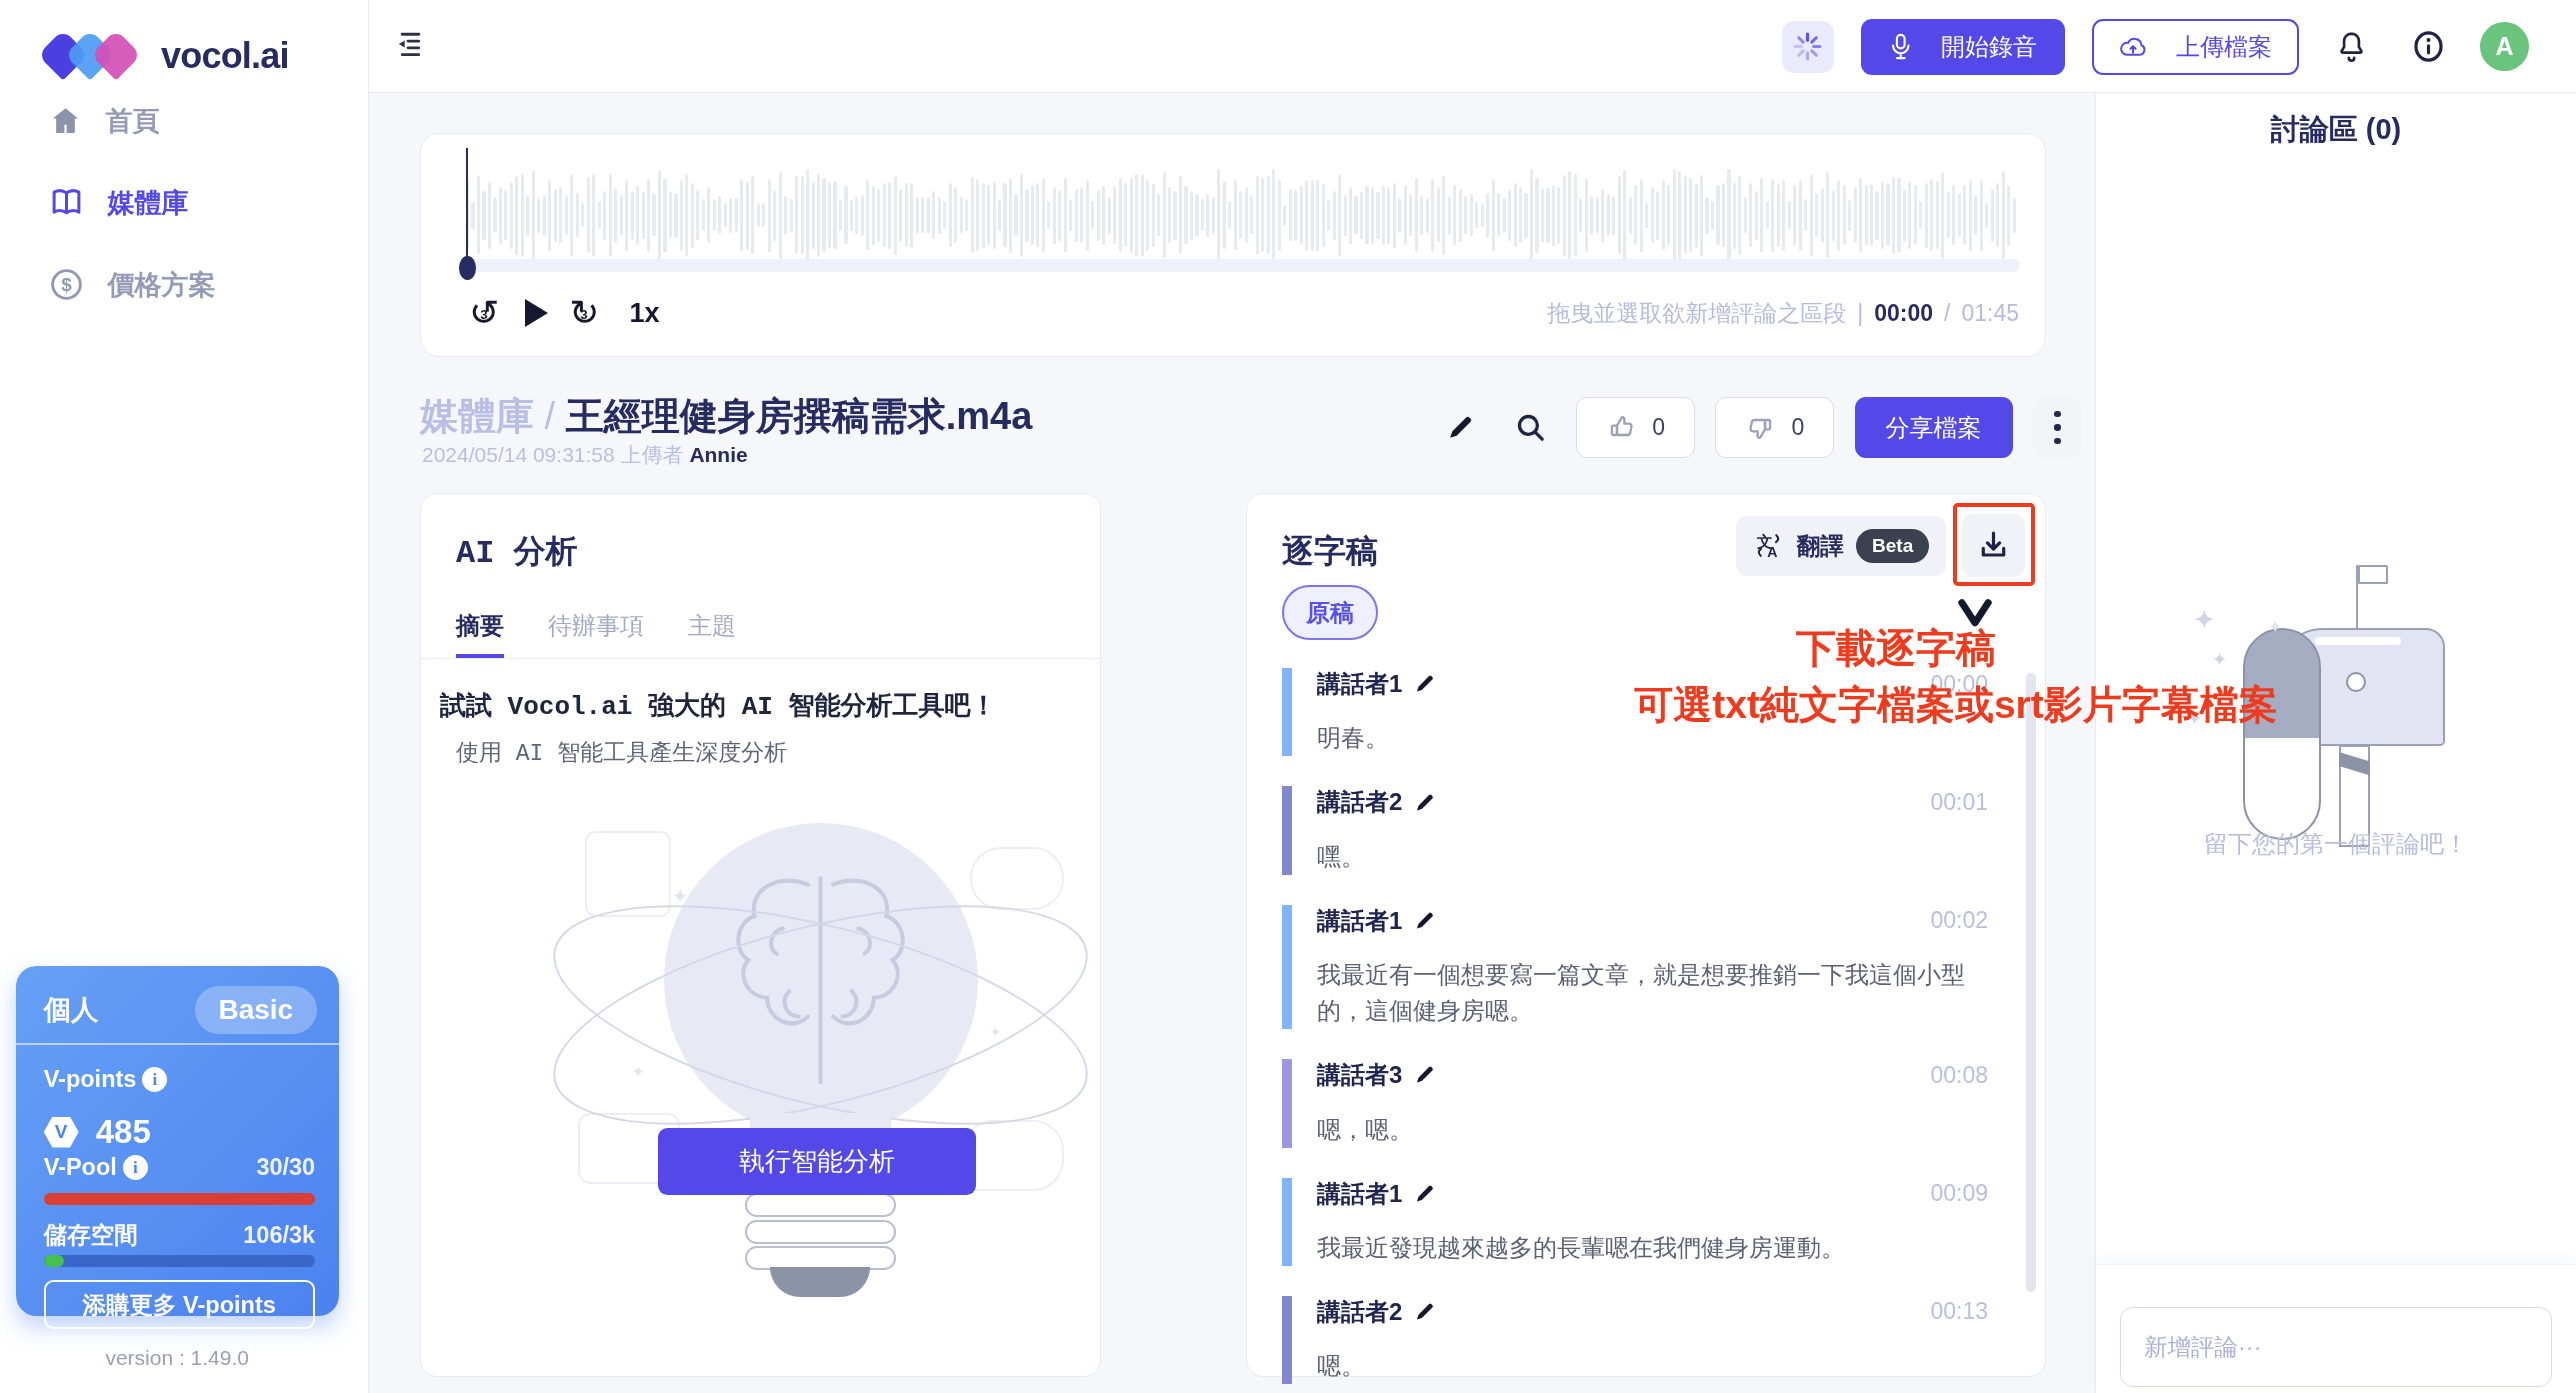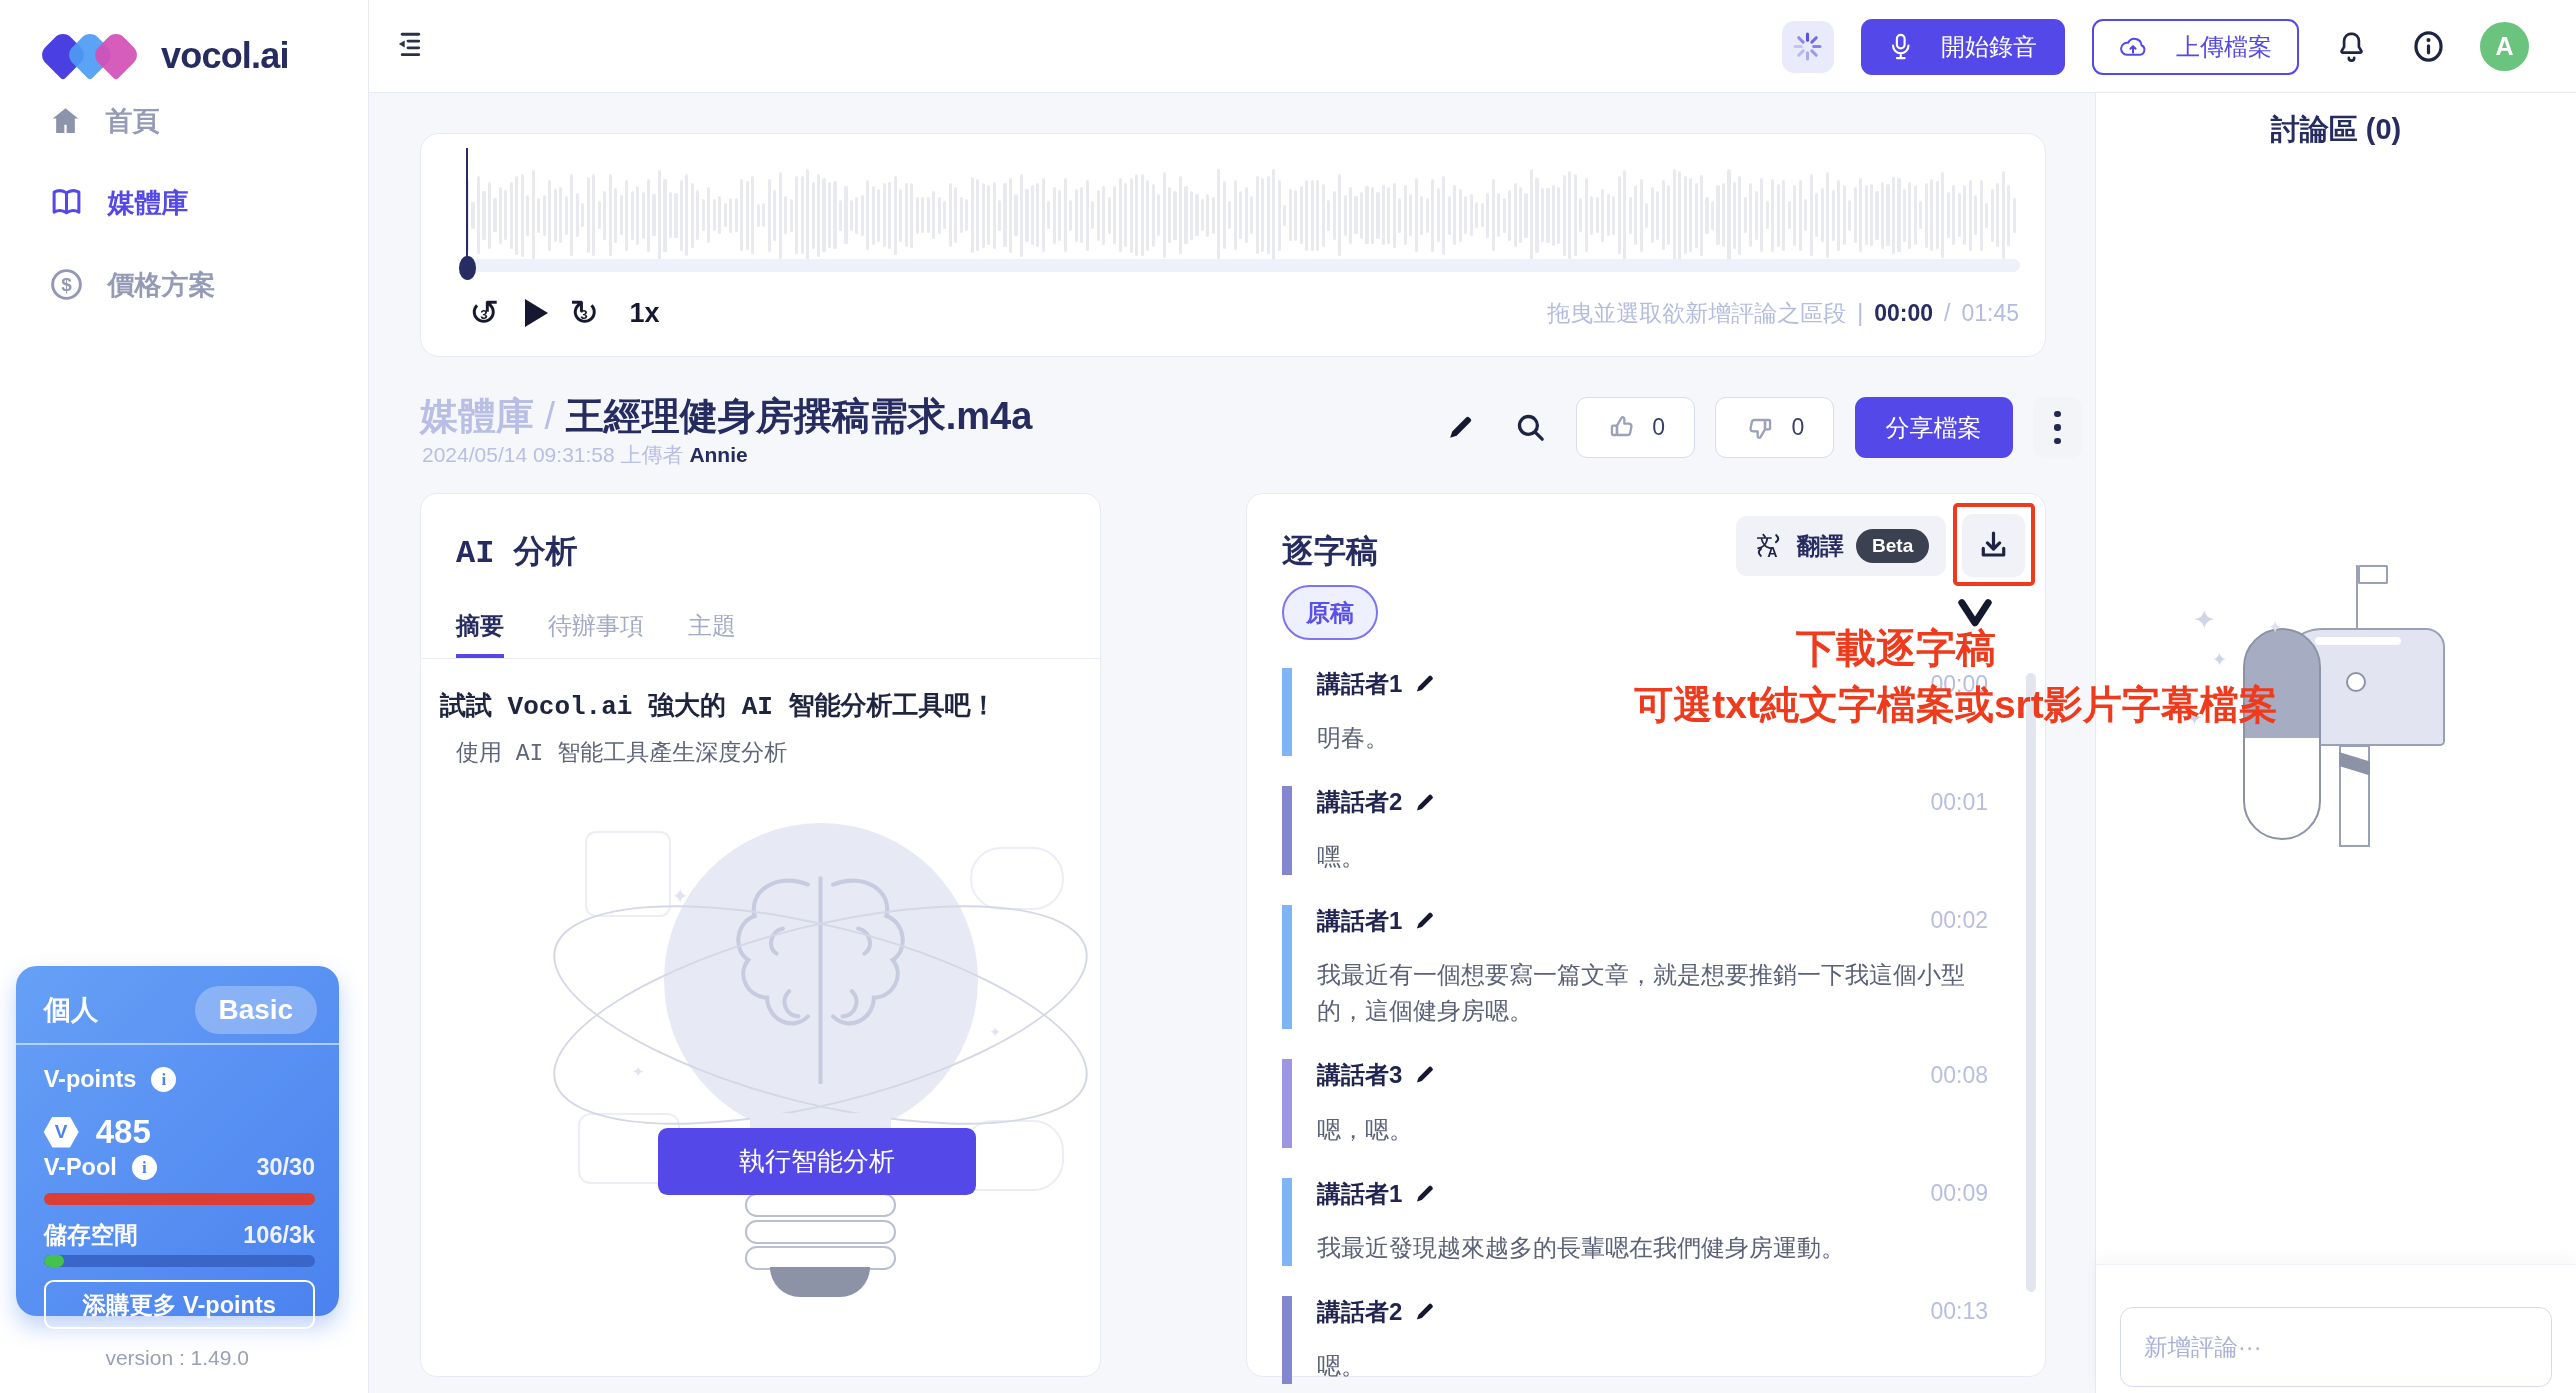--- a/index.html
+++ b/index.html
@@ -131,21 +131,21 @@
   #comment-bar{position:absolute;left:0;top:1264px;width:100%;height:129px;border-top:1.6px solid #edeff6;box-shadow:0 -6.3px 14px rgba(36,42,93,.04);}
   #comment-input{position:absolute;left:23.5px;top:42px;width:432px;height:80px;border:1.6px solid #d6daf0;border-radius:12.5px;font-size:23.5px;color:#3a3f66;padding:0 23.5px;outline:none;background:#fff;}
   #comment-input::placeholder{color:#a9b0d6;}
 
   
   #plan-card{left:15.7px;top:966px;width:323px;height:350px;border-radius:20.4px;background:linear-gradient(135deg,#66a0f6,#4b82ef);color:#fff;z-index:6;box-shadow:0 11px 23.5px rgba(75,130,239,.35);}
   #plan-head{position:absolute;left:28px;right:22px;top:20.4px;display:flex;align-items:center;}
   #plan-title{font-size:27.4px;font-weight:bold;}
   #plan-badge{margin-left:auto;background:rgba(255,255,255,.28);border-radius:783px;padding:7.8px 23.5px;font-size:28px;font-weight:bold;}
   #plan-div{position:absolute;left:0;top:77px;width:100%;height:1.6px;background:rgba(255,255,255,.55);}
-  .plan-row{position:absolute;left:28px;right:23.5px;display:flex;align-items:center;gap:15px;font-size:23.5px;font-weight:bold;}
+  .plan-row{position:absolute;left:28px;right:23.5px;display:flex;align-items:center;gap:6px;font-size:23.5px;font-weight:bold;}
   .info-i{width:25px;height:25px;border-radius:50%;background:#fff;color:#4b82ef;font-size:17px;font-weight:bold;display:flex;align-items:center;justify-content:center;font-family:"Liberation Serif","DejaVu Serif",serif;}
   .plan-row .rt{margin-left:auto;font-weight:bold;color:#eef3ff;}
   .vhex{width:35px;height:31px;background:#fff;clip-path:polygon(25% 0,75% 0,100% 50%,75% 100%,25% 100%,0 50%);display:flex;align-items:center;justify-content:center;color:#4b82ef;font-size:19px;font-weight:bold;}
   #vp-val{font-size:33px;font-weight:bold;}
   .bar{position:absolute;left:28px;width:271px;height:11.8px;border-radius:6.3px;}
   #bar-pool{top:227px;background:#db3e35;}
   #bar-sto{top:289px;background:#3a66c9;overflow:hidden;}
   #bar-sto i{display:block;width:20.4px;height:100%;background:#44c24d;border-radius:6.3px;}
   #plan-cta{position:absolute;left:28px;top:314px;width:271px;height:49px;border:2.4px solid #fff;border-radius:9.4px;background:transparent;color:#fff;font-size:23.5px;font-weight:bold;}
   #version{left:15.7px;top:1346px;width:323px;text-align:center;font-size:21px;color:#9aa0b5;z-index:6;}
@@ -774,19 +774,20 @@
       <div class="mb-gloss"></div>
       <div class="mb-pole"></div>
       <div class="mb-notch"></div>
       <div class="mb-front"></div>
       <div class="mb-knob"></div>
       <span class="spark" style="left:-28px;top:-7.8px;color:#cfd4e8;">✦</span>
       <span class="spark" style="left:-9.4px;top:36px;font-size:19px;color:#cfd4e8;">✦</span>
       <span class="spark" style="left:-35px;top:94px;font-size:20.4px;color:#cfd4e8;">✦</span>
       <span class="spark" style="left:47px;top:4.7px;font-size:17px;color:#dfe2f0;">✦</span>
     </div>
+    <div id="discuss-empty">留下您的第一個評論吧！</div>
     <div id="comment-bar">
       <input id="comment-input" type="text" placeholder="新增評論···" style="">
     </div>
   </div>
 
 </div>
 
 
 </body></html>

